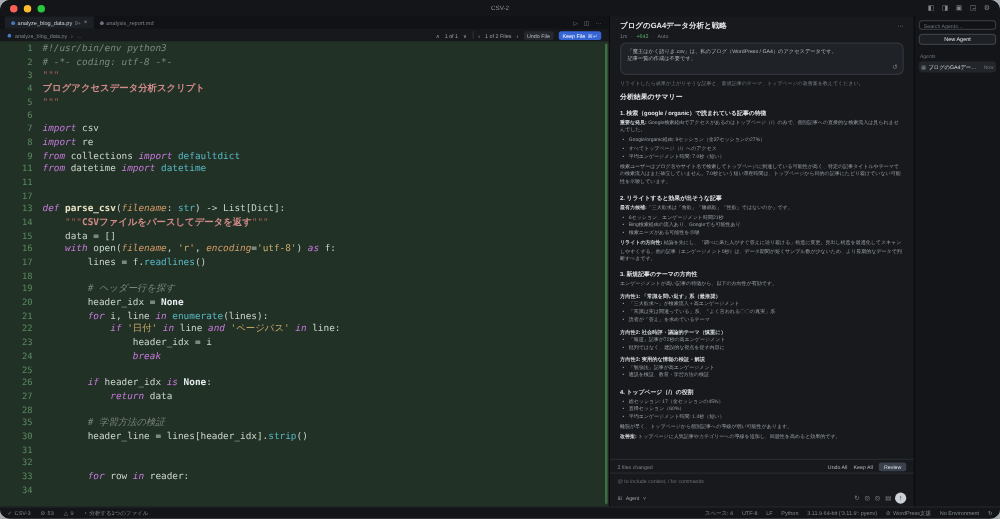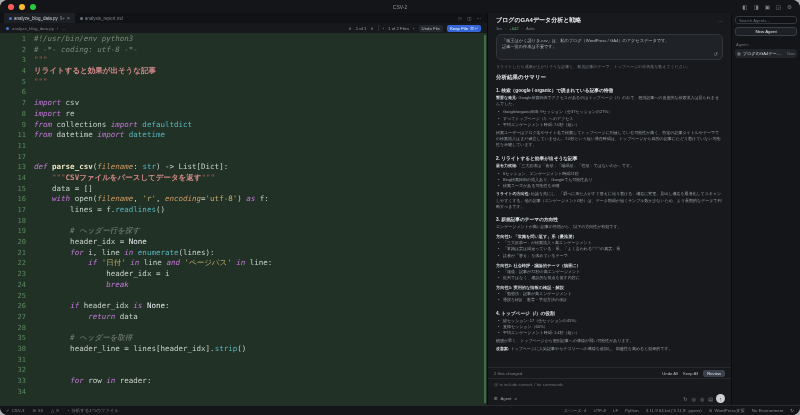--- a/index.html
+++ b/index.html
@@ -36,21 +36,21 @@
   .ln{width:26px;flex:none;text-align:right;color:#5b8a62;font-size:7px;}
   .lc{white-space:pre;font-size:7.5px;padding-left:8px;color:#c8d3cb;}
   .tk-kw{color:#c678dd;font-style:italic}
   .tk-cmt{color:#7c877c;font-style:italic}
   .tk-doc{color:#a85f5f}
   .tk-docs{color:#d28a8a;font-weight:bold}
   .tk-str{color:#c9ad6a}
   .tk-typ{color:#56b6c2}
   .tk-fn{color:#e9e4c6;font-weight:bold}
   .tk-arg{color:#d19a66;font-style:italic}
-  .tk-cst{color:#e6ecf2;font-weight:normal}
+  .tk-cst{color:#e6ecf2;font-weight:bold}
   .tk-txt{color:#c8d3cb}
   .diff-strip{position:absolute;right:1px;top:2px;bottom:2px;width:2px;background:#4d8f58;opacity:.65;}
   
   .chat{width:244px;display:flex;flex-direction:column;background:#17191c;border-right:1px solid #0a0b0c;}
   .chat-head{padding:3px 8px 1px;}
   .chat-title-row{display:flex;align-items:center;}
   .chat-title{font-size:6px;font-weight:bold;color:#e8ebee;}
   .chat-more{margin-left:auto;color:#858b92;font-size:5px;}
   .chat-meta{display:flex;gap:3px;font-size:4.2px;color:#7b828a;margin-top:1px;}
   .meta-added{color:#5fb368;}
@@ -168,21 +168,21 @@
           <div class="code-line">
             <span class="ln">2</span>
             <span class="lc"><span class="tk-cmt"># -*- coding: utf-8 -*-</span></span>
           </div>
           <div class="code-line">
             <span class="ln">3</span>
             <span class="lc"><span class="tk-doc">"""</span></span>
           </div>
           <div class="code-line">
             <span class="ln">4</span>
-            <span class="lc"><span class="tk-docs">リライトすると効果が出そうな記事</span></span>
+            <span class="lc"><span class="tk-docs">ブログアクセスデータ分析スクリプト</span></span>
           </div>
           <div class="code-line">
             <span class="ln">5</span>
             <span class="lc"><span class="tk-doc">"""</span></span>
           </div>
           <div class="code-line">
             <span class="ln">6</span>
             <span class="lc"></span>
           </div>
           <div class="code-line">
@@ -267,21 +267,21 @@
           <div class="code-line">
             <span class="ln">27</span>
             <span class="lc"><span class="tk-txt">            </span><span class="tk-kw">return</span><span class="tk-txt"> data</span></span>
           </div>
           <div class="code-line">
             <span class="ln">28</span>
             <span class="lc"></span>
           </div>
           <div class="code-line">
             <span class="ln">35</span>
-            <span class="lc"><span class="tk-cmt">        # ヘッダーを取得</span></span>
+            <span class="lc"><span class="tk-cmt">        # 学習方法の検証</span></span>
           </div>
           <div class="code-line">
             <span class="ln">30</span>
             <span class="lc"><span class="tk-txt">        header_line = lines[header_idx].</span><span class="tk-typ">strip</span><span class="tk-txt">()</span></span>
           </div>
           <div class="code-line">
             <span class="ln">31</span>
           </div>
           <div class="code-line">
             <span class="ln">32</span>

